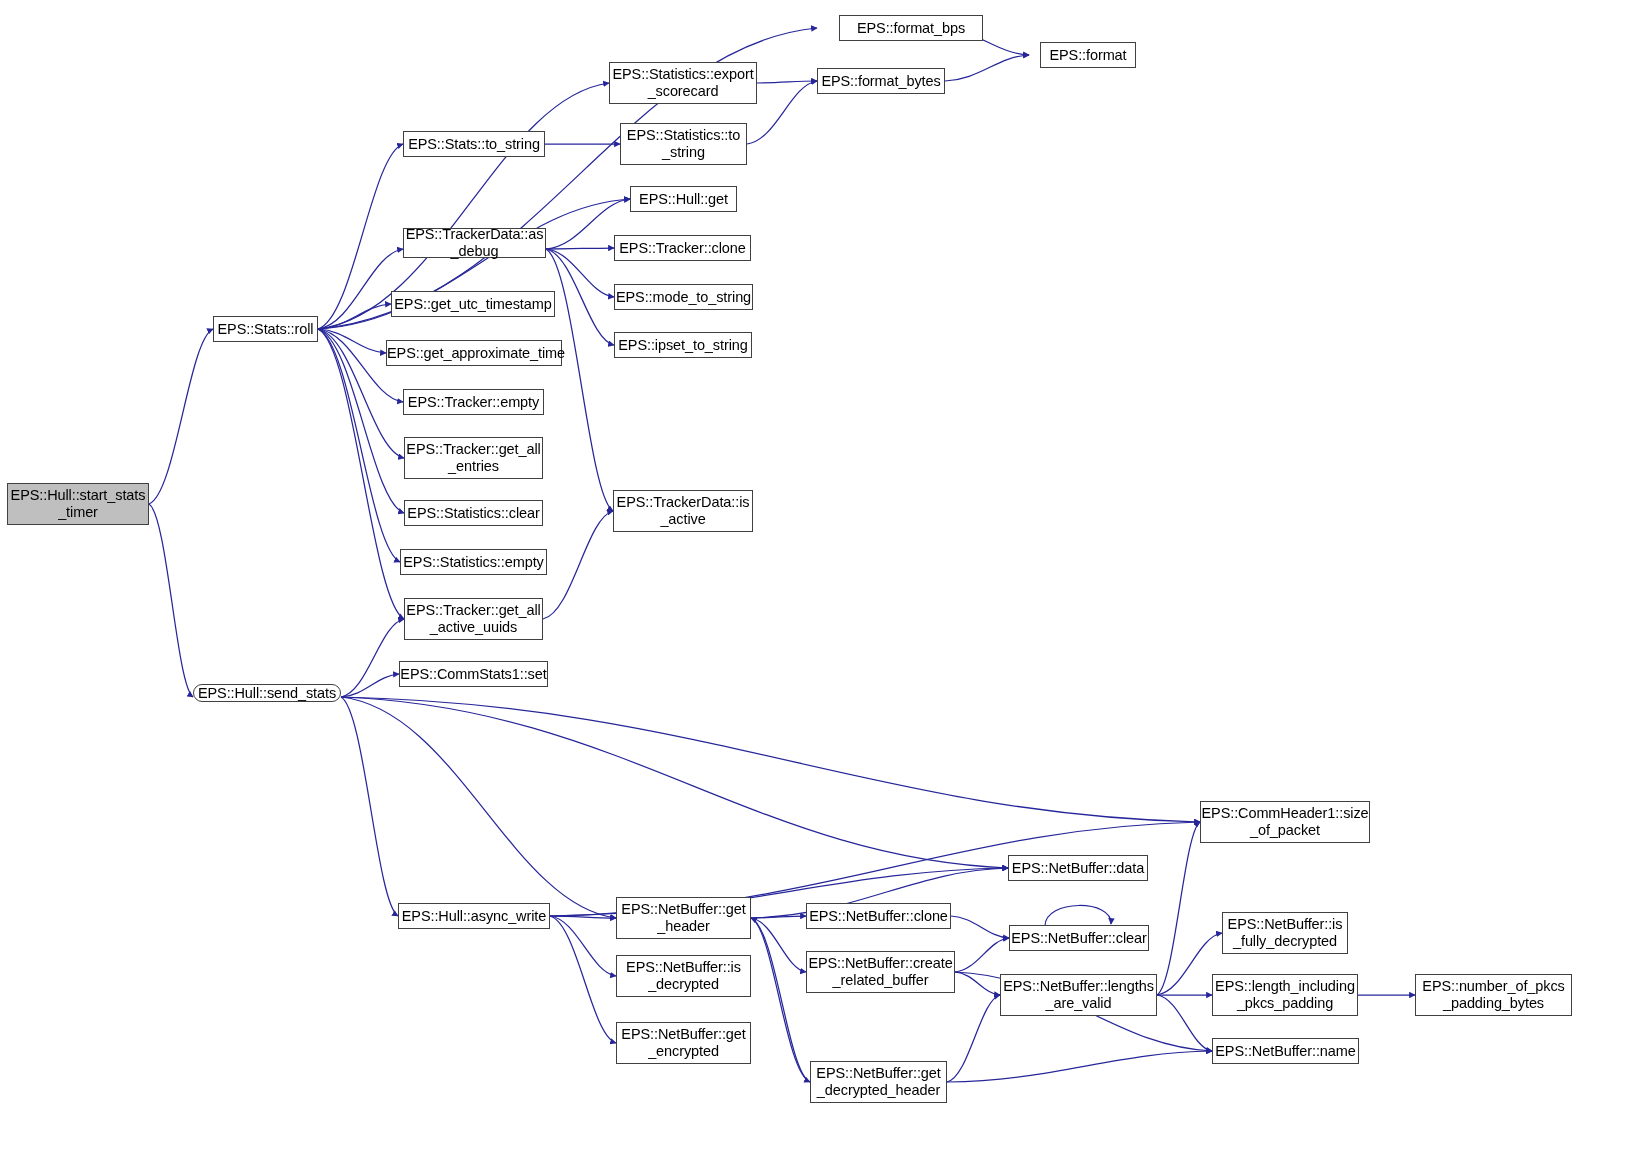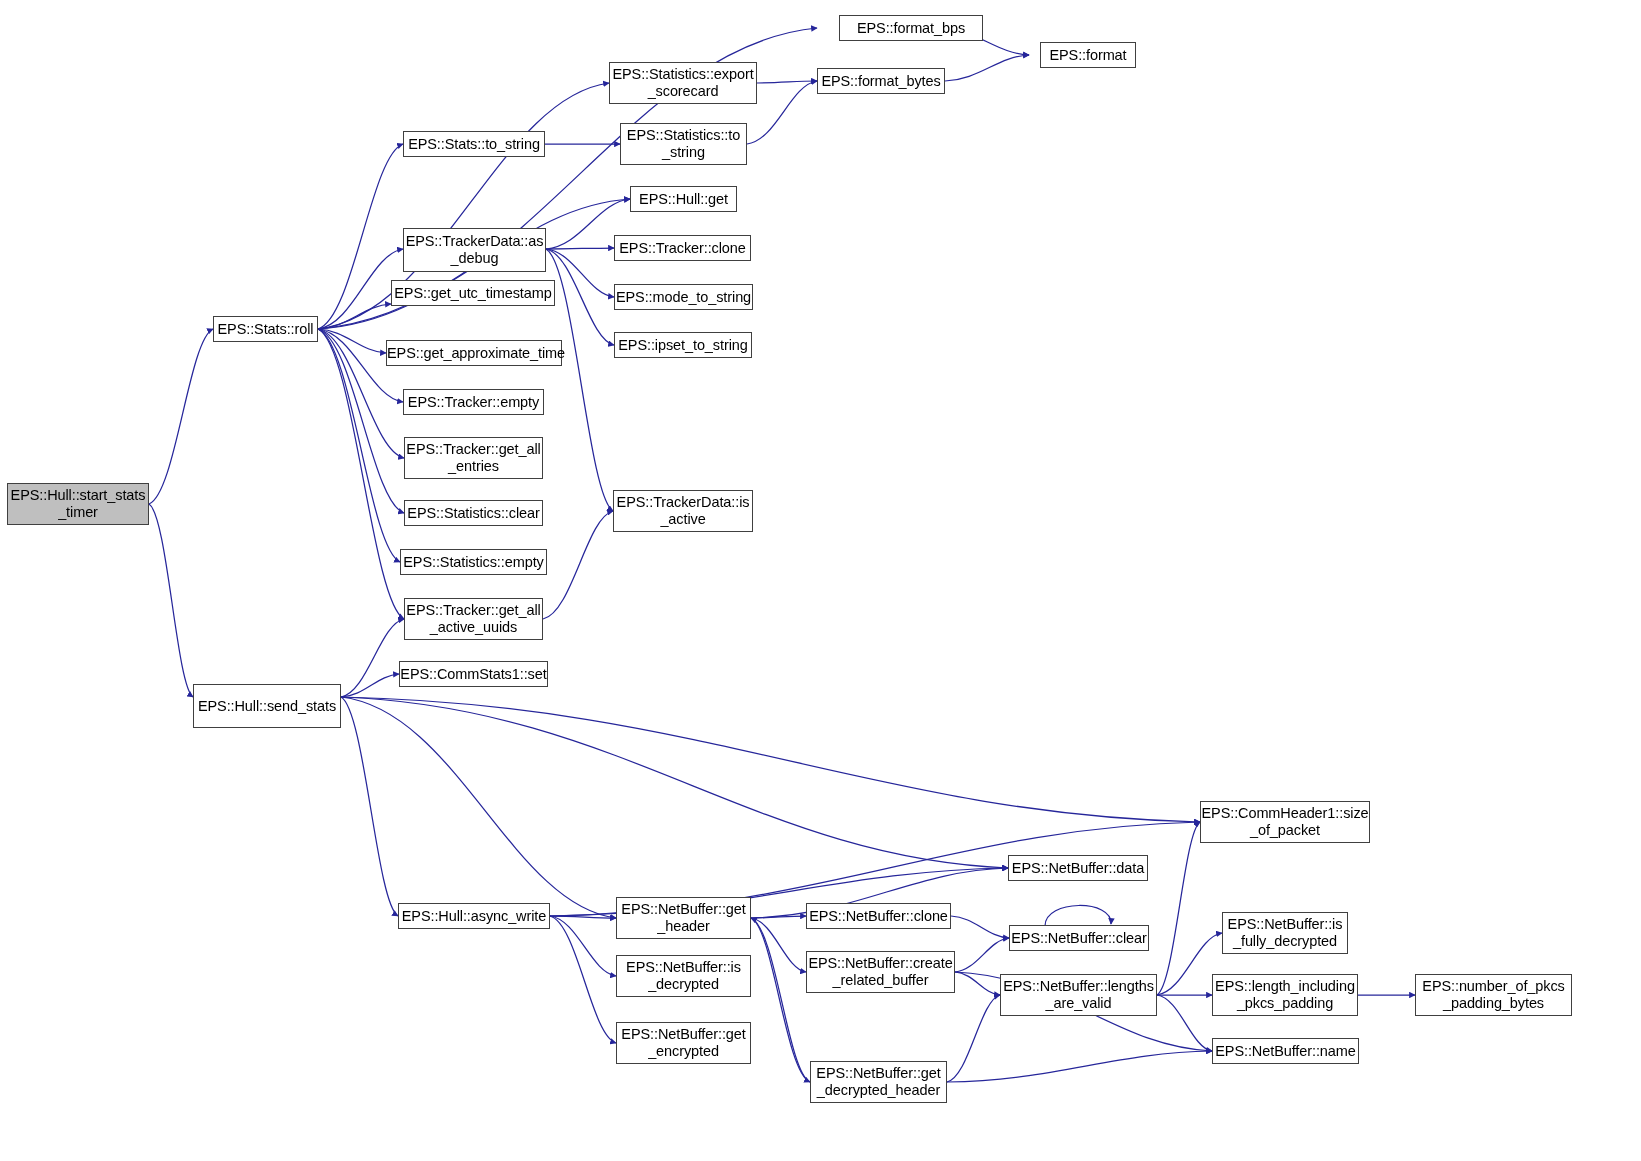--- a/index.html
+++ b/index.html
@@ -119,37 +119,37 @@
       <div class="gnode" style="left: 213px; top: 316px; width: 105px; height: 26px;"><span class="gnode-label">EPS::Stats::roll</span></div>
       <div class="gnode" style="left: 839px; top: 15px; width: 144px; height: 26px;"><span class="gnode-label">EPS::format_bps</span></div>
       <div class="gnode" style="left: 1029px; top: 42px; width: 96px; height: 26px; margin-left: 11px;"><span class="gnode-label">EPS::format</span></div>
       <div class="gnode" style="left: 609px; top: 62px; width: 148px; height: 42px;"><span class="gnode-label">EPS::Statistics::export
 _scorecard</span></div>
       <div class="gnode" style="left: 817px; top: 68px; width: 128px; height: 26px;"><span class="gnode-label">EPS::format_bytes</span></div>
       <div class="gnode" style="left: 403px; top: 131px; width: 142px; height: 26px;"><span class="gnode-label">EPS::Stats::to_string</span></div>
       <div class="gnode" style="left: 620px; top: 123px; width: 127px; height: 42px;"><span class="gnode-label">EPS::Statistics::to
 _string</span></div>
       <div class="gnode" style="left: 630px; top: 186px; width: 107px; height: 26px;"><span class="gnode-label">EPS::Hull::get</span></div>
-      <div class="gnode" style="left: 403px; top: 228px; width: 143px; height: 44px;"><span class="gnode-label">EPS::TrackerData::as
+      <div class="gnode" style="left: 403px; top: 228px; width: 143px; height: 30px;"><span class="gnode-label">EPS::TrackerData::as
 _debug</span></div>
       <div class="gnode" style="left: 614px; top: 235px; width: 137px; height: 26px;"><span class="gnode-label">EPS::Tracker::clone</span></div>
       <div class="gnode" style="left: 614px; top: 284px; width: 139px; height: 26px;"><span class="gnode-label">EPS::mode_to_string</span></div>
-      <div class="gnode" style="left: 391px; top: 280px; width: 164px; height: 26px; justify-content: flex-end;"><span class="gnode-label">EPS::get_utc_timestamp</span></div>
+      <div class="gnode" style="left: 391px; top: 291px; width: 164px; height: 26px; justify-content: flex-end;"><span class="gnode-label">EPS::get_utc_timestamp</span></div>
       <div class="gnode" style="left: 614px; top: 332px; width: 138px; height: 26px; align-items: center;"><span class="gnode-label">EPS::ipset_to_string</span></div>
       <div class="gnode" style="left: 386px; top: 340px; width: 176px; height: 26px;"><span class="gnode-label">EPS::get_approximate_time</span></div>
       <div class="gnode" style="left: 403px; top: 389px; width: 141px; height: 26px;"><span class="gnode-label">EPS::Tracker::empty</span></div>
       <div class="gnode" style="left: 404px; top: 437px; width: 139px; height: 42px;"><span class="gnode-label">EPS::Tracker::get_all
 _entries</span></div>
       <div class="gnode" style="left: 404px; top: 500px; width: 139px; height: 26px;"><span class="gnode-label">EPS::Statistics::clear</span></div>
       <div class="gnode" style="left: 613px; top: 490px; width: 140px; height: 42px;"><span class="gnode-label">EPS::TrackerData::is
 _active</span></div>
       <div class="gnode" style="left: 400px; top: 549px; width: 147px; height: 26px;"><span class="gnode-label">EPS::Statistics::empty</span></div>
       <div class="gnode" style="left: 404px; top: 598px; width: 139px; height: 42px;"><span class="gnode-label">EPS::Tracker::get_all
 _active_uuids</span></div>
-      <div class="gnode" style="left: 193px; top: 684px; width: 148px; height: 44px;"><span class="gnode-label">EPS::Hull::send_stats</span></div>
+      <div class="gnode" style="left: 193px; top: 684px; width: 148px; height: 18px; border-radius: 13px;"><span class="gnode-label">EPS::Hull::send_stats</span></div>
       <div class="gnode" style="left: 399px; top: 661px; width: 149px; height: 26px;"><span class="gnode-label">EPS::CommStats1::set</span></div>
       <div class="gnode" style="left: 1200px; top: 801px; width: 170px; height: 42px;"><span class="gnode-label">EPS::CommHeader1::size
 _of_packet</span></div>
       <div class="gnode" style="left: 1008px; top: 855px; width: 140px; height: 26px;"><span class="gnode-label">EPS::NetBuffer::data</span></div>
       <div class="gnode" style="left: 398px; top: 903px; width: 152px; height: 26px;"><span class="gnode-label">EPS::Hull::async_write</span></div>
       <div class="gnode" style="left: 616px; top: 897px; width: 135px; height: 42px;"><span class="gnode-label">EPS::NetBuffer::get
 _header</span></div>
       <div class="gnode" style="left: 806px; top: 903px; width: 145px; height: 26px;"><span class="gnode-label">EPS::NetBuffer::clone</span></div>
       <div class="gnode" style="left: 1222px; top: 912px; width: 126px; height: 42px;"><span class="gnode-label">EPS::NetBuffer::is
 _fully_decrypted</span></div>

